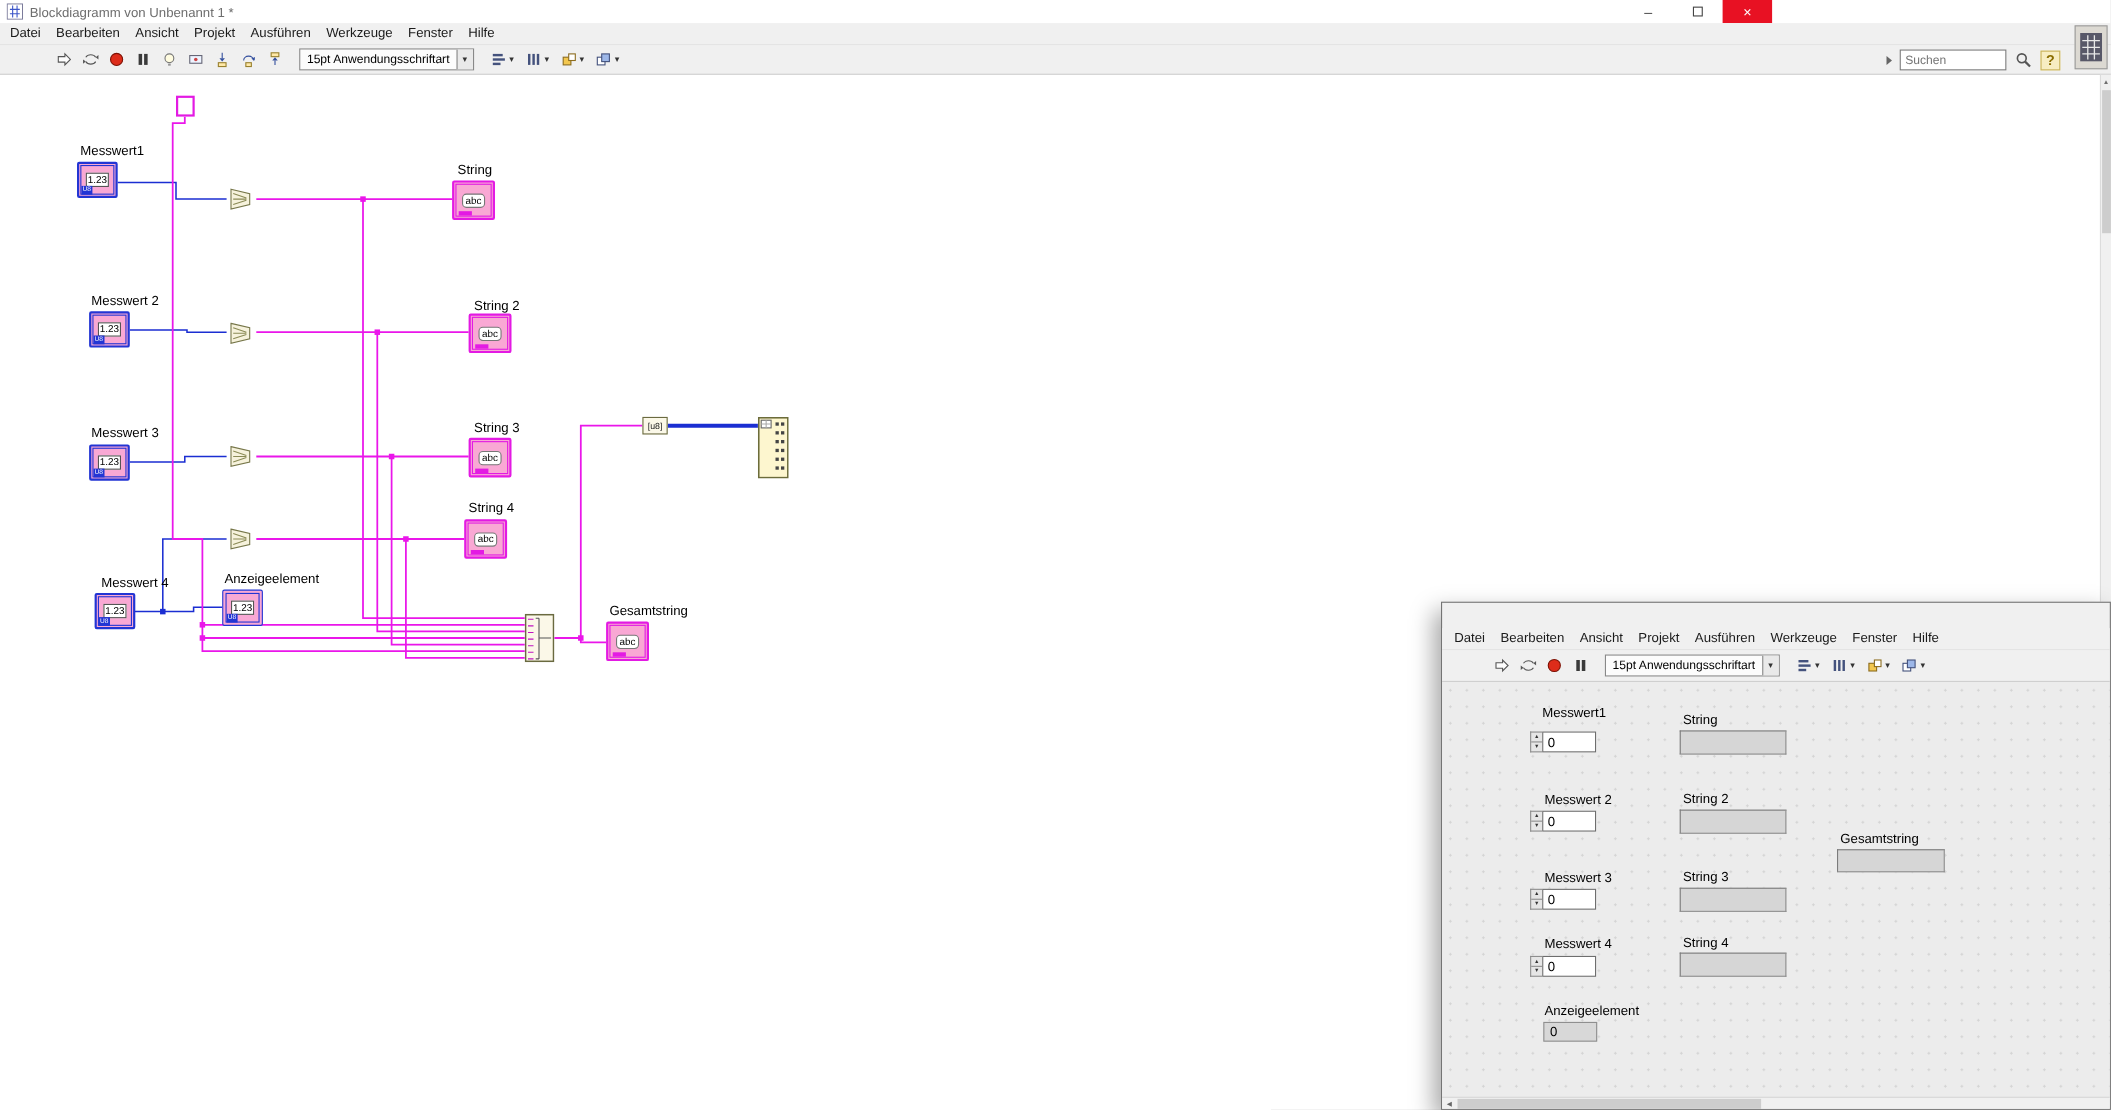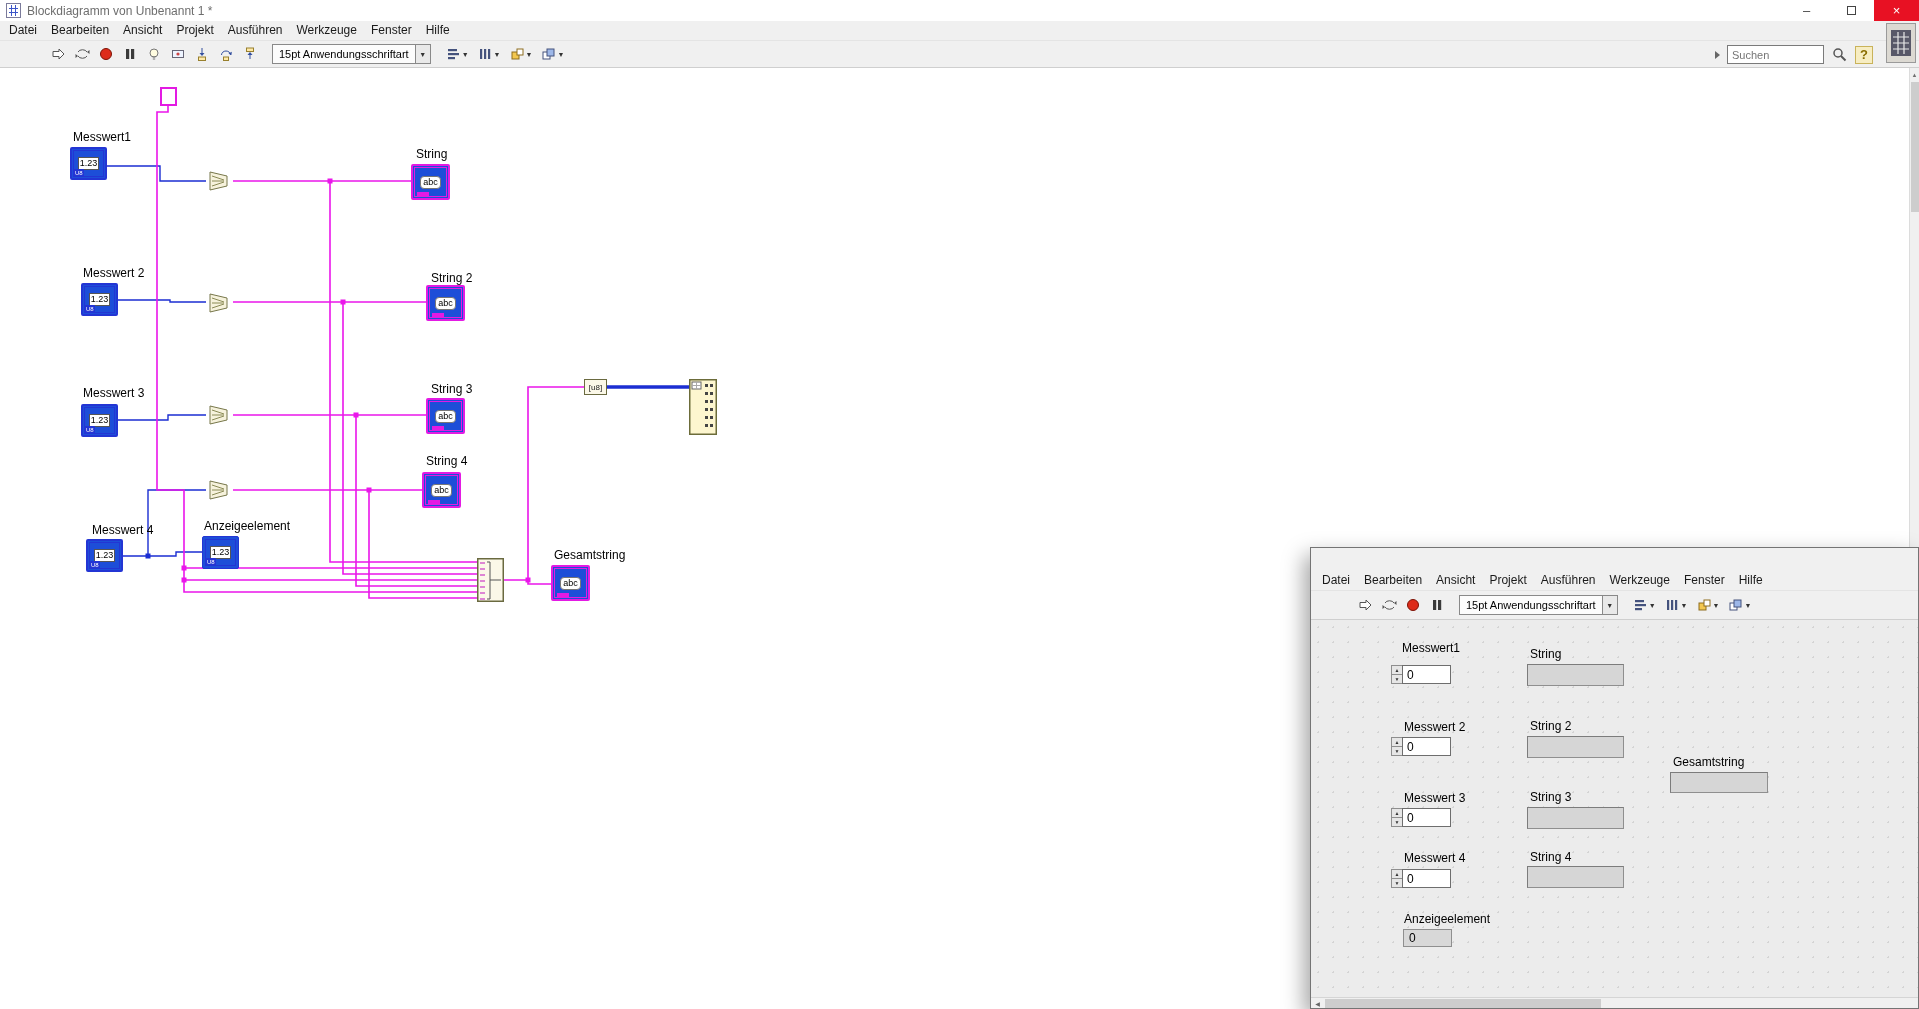--- a/index.html
+++ b/index.html
@@ -1,21 +1,21 @@
 <!DOCTYPE html>
 <html><head>
 <meta charset="utf-8">
 <style>
 *{margin:0;padding:0;box-sizing:border-box;font-family:"Liberation Sans","DejaVu Sans",sans-serif}
 html,body{width:1919px;height:1009px;overflow:hidden;background:#808080}
 #screen{position:relative;width:1919px;height:1009px;background:#fff;overflow:hidden}
 
 
 .titlebar{position:absolute;display:flex;align-items:center;background:#fff}
-#main-titlebar{left:0;top:0;width:1919px;height:21px}
+#main-titlebar{left:0;top:0;width:1611px;height:21px}
 .title-icon{width:15px;height:15px;margin:0 6px;flex:0 0 auto}
 .title-text{font-size:12px;color:#6e6e6e;white-space:nowrap}
 .win-controls{position:absolute;right:0;top:0;height:21px;display:flex}
 .wbtn{width:45px;height:21px;display:flex;align-items:center;justify-content:center;font-size:13px;color:#444}
 .wbtn-close{background:#e81123;color:#fff}
 .restore-glyph{width:9px;height:9px;border:1px solid #444;display:inline-block}
 .menubar{position:absolute;display:flex;align-items:center;background:#f0f0f0;font-size:12px;color:#1a1a1a}
 #main-menubar{left:0;top:21px;width:1919px;height:19px;padding-left:2px}
 .menu-item{padding:0 7px;line-height:19px;white-space:nowrap}
 .toolbar{position:absolute;display:flex;align-items:center;background:#f0f0f0;border-top:1px solid #e4e4e4;border-bottom:1px solid #cfcfcf}
@@ -30,21 +30,21 @@
 .mini-tri{width:0;height:0;border-top:4px solid transparent;border-bottom:4px solid transparent;border-left:5px solid #666}
 .search-input{width:97px;height:19px;border:1px solid #7a7a7a;font-size:11px;padding:0 4px;color:#333;background:#fff}
 .helpbtn{font-weight:bold;color:#8a6d00;font-size:13px;background:#f7edc2;border:1px solid #c9b35a;width:18px;height:18px;display:flex;align-items:center;justify-content:center}
 .corner-logo{position:absolute;right:3px;top:23px;width:30px;height:40px;background:#dcd9d2;border:1px solid #9a9a9a;display:flex;align-items:center;justify-content:center}
 
 
 .vscroll{position:absolute;left:1909px;top:68px;width:10px;height:941px;background:#f0f0f0;border-left:1px solid #dcdcdc}
 .varrow{position:absolute;left:0;width:9px;height:13px;font-size:6px;color:#707070;display:flex;align-items:center;justify-content:center}
 .vthumb{position:absolute;left:1px;top:14px;width:8px;height:130px;background:#cdcdcd}
 .bd-label{position:absolute;font-size:12px;color:#000;white-space:nowrap}
-.term{position:absolute;background:#1d4ed8}
+.term{position:absolute;background:#f9a8d4}
 .term-num{width:37px;height:33px;border:2px solid #2335d4;border-radius:2px;padding:1px}
 .tn-in{width:100%;height:100%;border:1px solid #2335d4;position:relative;display:flex;align-items:center;justify-content:center}
 .term-ind{border-width:1px;padding:2px}
 .t123{font-size:9px;line-height:11px;border:1px solid #555;padding:0 1px;background:#fff}
 .ttag{position:absolute;left:0;bottom:-1px;font-size:6px;line-height:8px;color:#fff;background:#2335d4;padding:0 1px}
 .term-str{width:39px;height:36px;border:2px solid #e31ae3;border-radius:2px;padding:1px}
 .ts-in{width:100%;height:100%;border:1px solid #e31ae3;position:relative;display:flex;align-items:center;justify-content:center}
 .tabc{font-size:9px;line-height:11px;border:1px solid #777;border-radius:4px;padding:0 2px;background:#fff}
 .stag{position:absolute;left:2px;bottom:0;width:12px;height:4px;background:#e31ae3}
 .node{position:absolute}

